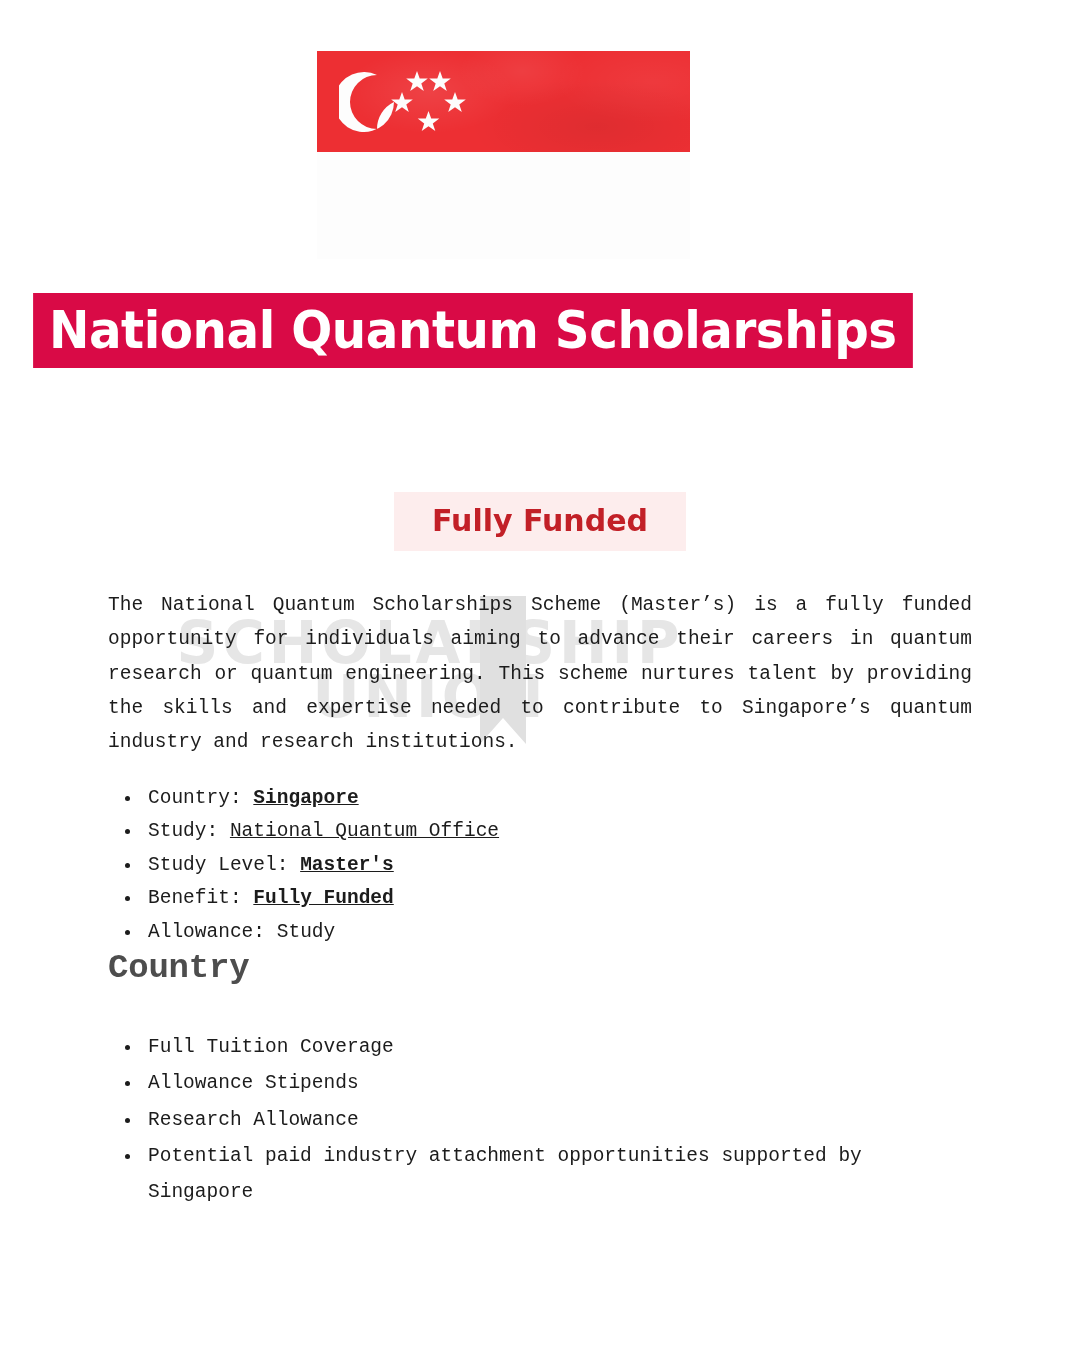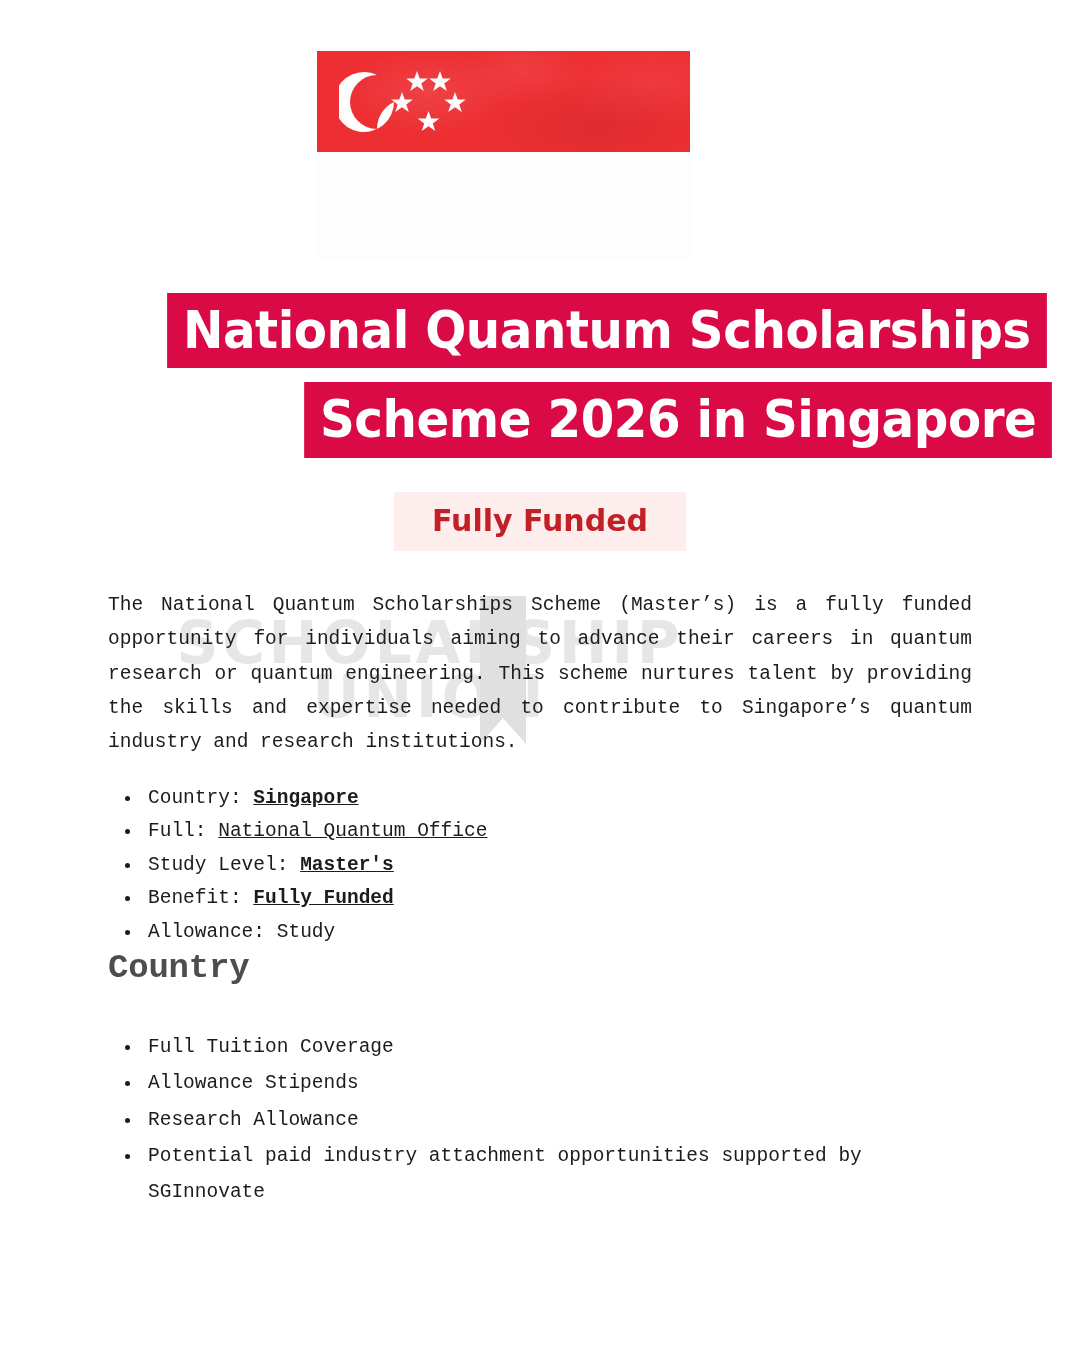--- a/index.html
+++ b/index.html
@@ -53,21 +53,21 @@
 
   
   .title-block {
     position: absolute;
     left: 0;
     top: 293px;
     width: 1080px;
   }
   .title-line {
     display: block;
-    text-align: right;
+    text-align: left;
     line-height: 0;
   }
   .title-line .hl {
     display: inline-block;
     background: #d90a46;
     color: #ffffff;
     font-family: "DejaVu Sans", "Liberation Sans", sans-serif;
     font-weight: bold;
     font-size: 52px;
     letter-spacing: -0.5px;
@@ -198,23 +198,20 @@
       <polygon points="116,33 118.7,40.6 126.8,40.6 120.3,45.4 122.8,53 116,48.3 109.2,53 111.7,45.4 105.2,40.6 113.3,40.6"></polygon>
       <polygon points="89.5,52 92.2,59.6 100.3,59.6 93.8,64.4 96.3,72 89.5,67.3 82.7,72 85.2,64.4 78.7,59.6 86.8,59.6"></polygon>
     </g>
   </svg>
 </div>
 
 <div class="title-block">
   <div class="title-line title-line-1">
     <span class="hl">National Quantum Scholarships</span>
   </div>
-  <div class="title-line title-line-2">
-    <span class="hl">Scheme 2026 in Singapore</span>
-  </div>
 </div>
 
 <div class="badge-row">
   <span class="badge">Fully Funded</span>
 </div>
 
 <div class="watermark">
   <div class="wm-text wm-line1">SCHOLARSHIP</div>
   <div class="wm-text wm-line2">UNION</div>
   <svg class="wm-mark" viewBox="0 0 46 148">
@@ -225,21 +222,21 @@
 <div class="content">
 
   <p class="lede">The National Quantum Scholarships Scheme (Master’s) is a fully funded opportunity for individuals aiming to advance their careers in quantum research or quantum engineering. This scheme nurtures talent by providing the skills and expertise needed to contribute to Singapore’s quantum industry and research institutions.</p>
 
   <ul class="bullets summary-list">
     <li>
       <span>Country:</span>
       <span class="val-strong">Singapore</span>
     </li>
     <li>
-      <span>Full:</span>
+      <span>Study:</span>
       <span class="val-plain">National Quantum Office</span>
     </li>
     <li>
       <span>Study Level:</span>
       <span class="val-strong">Master's</span>
     </li>
     <li>
       <span>Benefit:</span>
       <span class="val-strong">Fully Funded</span>
     </li>
@@ -247,16 +244,16 @@
       <span>Allowance:</span>
       <span>Study</span>
     </li>
   </ul>
 
   <h2 class="section-heading heading-benefits">Country</h2>
   <ul class="bullets benefits-list">
     <li>Full Tuition Coverage</li>
     <li>Allowance Stipends</li>
     <li>Research Allowance</li>
-    <li>Potential paid industry attachment opportunities supported by SGInnovate</li>
+    <li>Potential paid industry attachment opportunities supported by Singapore</li>
   </ul>
 
 </div>
 
 </body></html>

